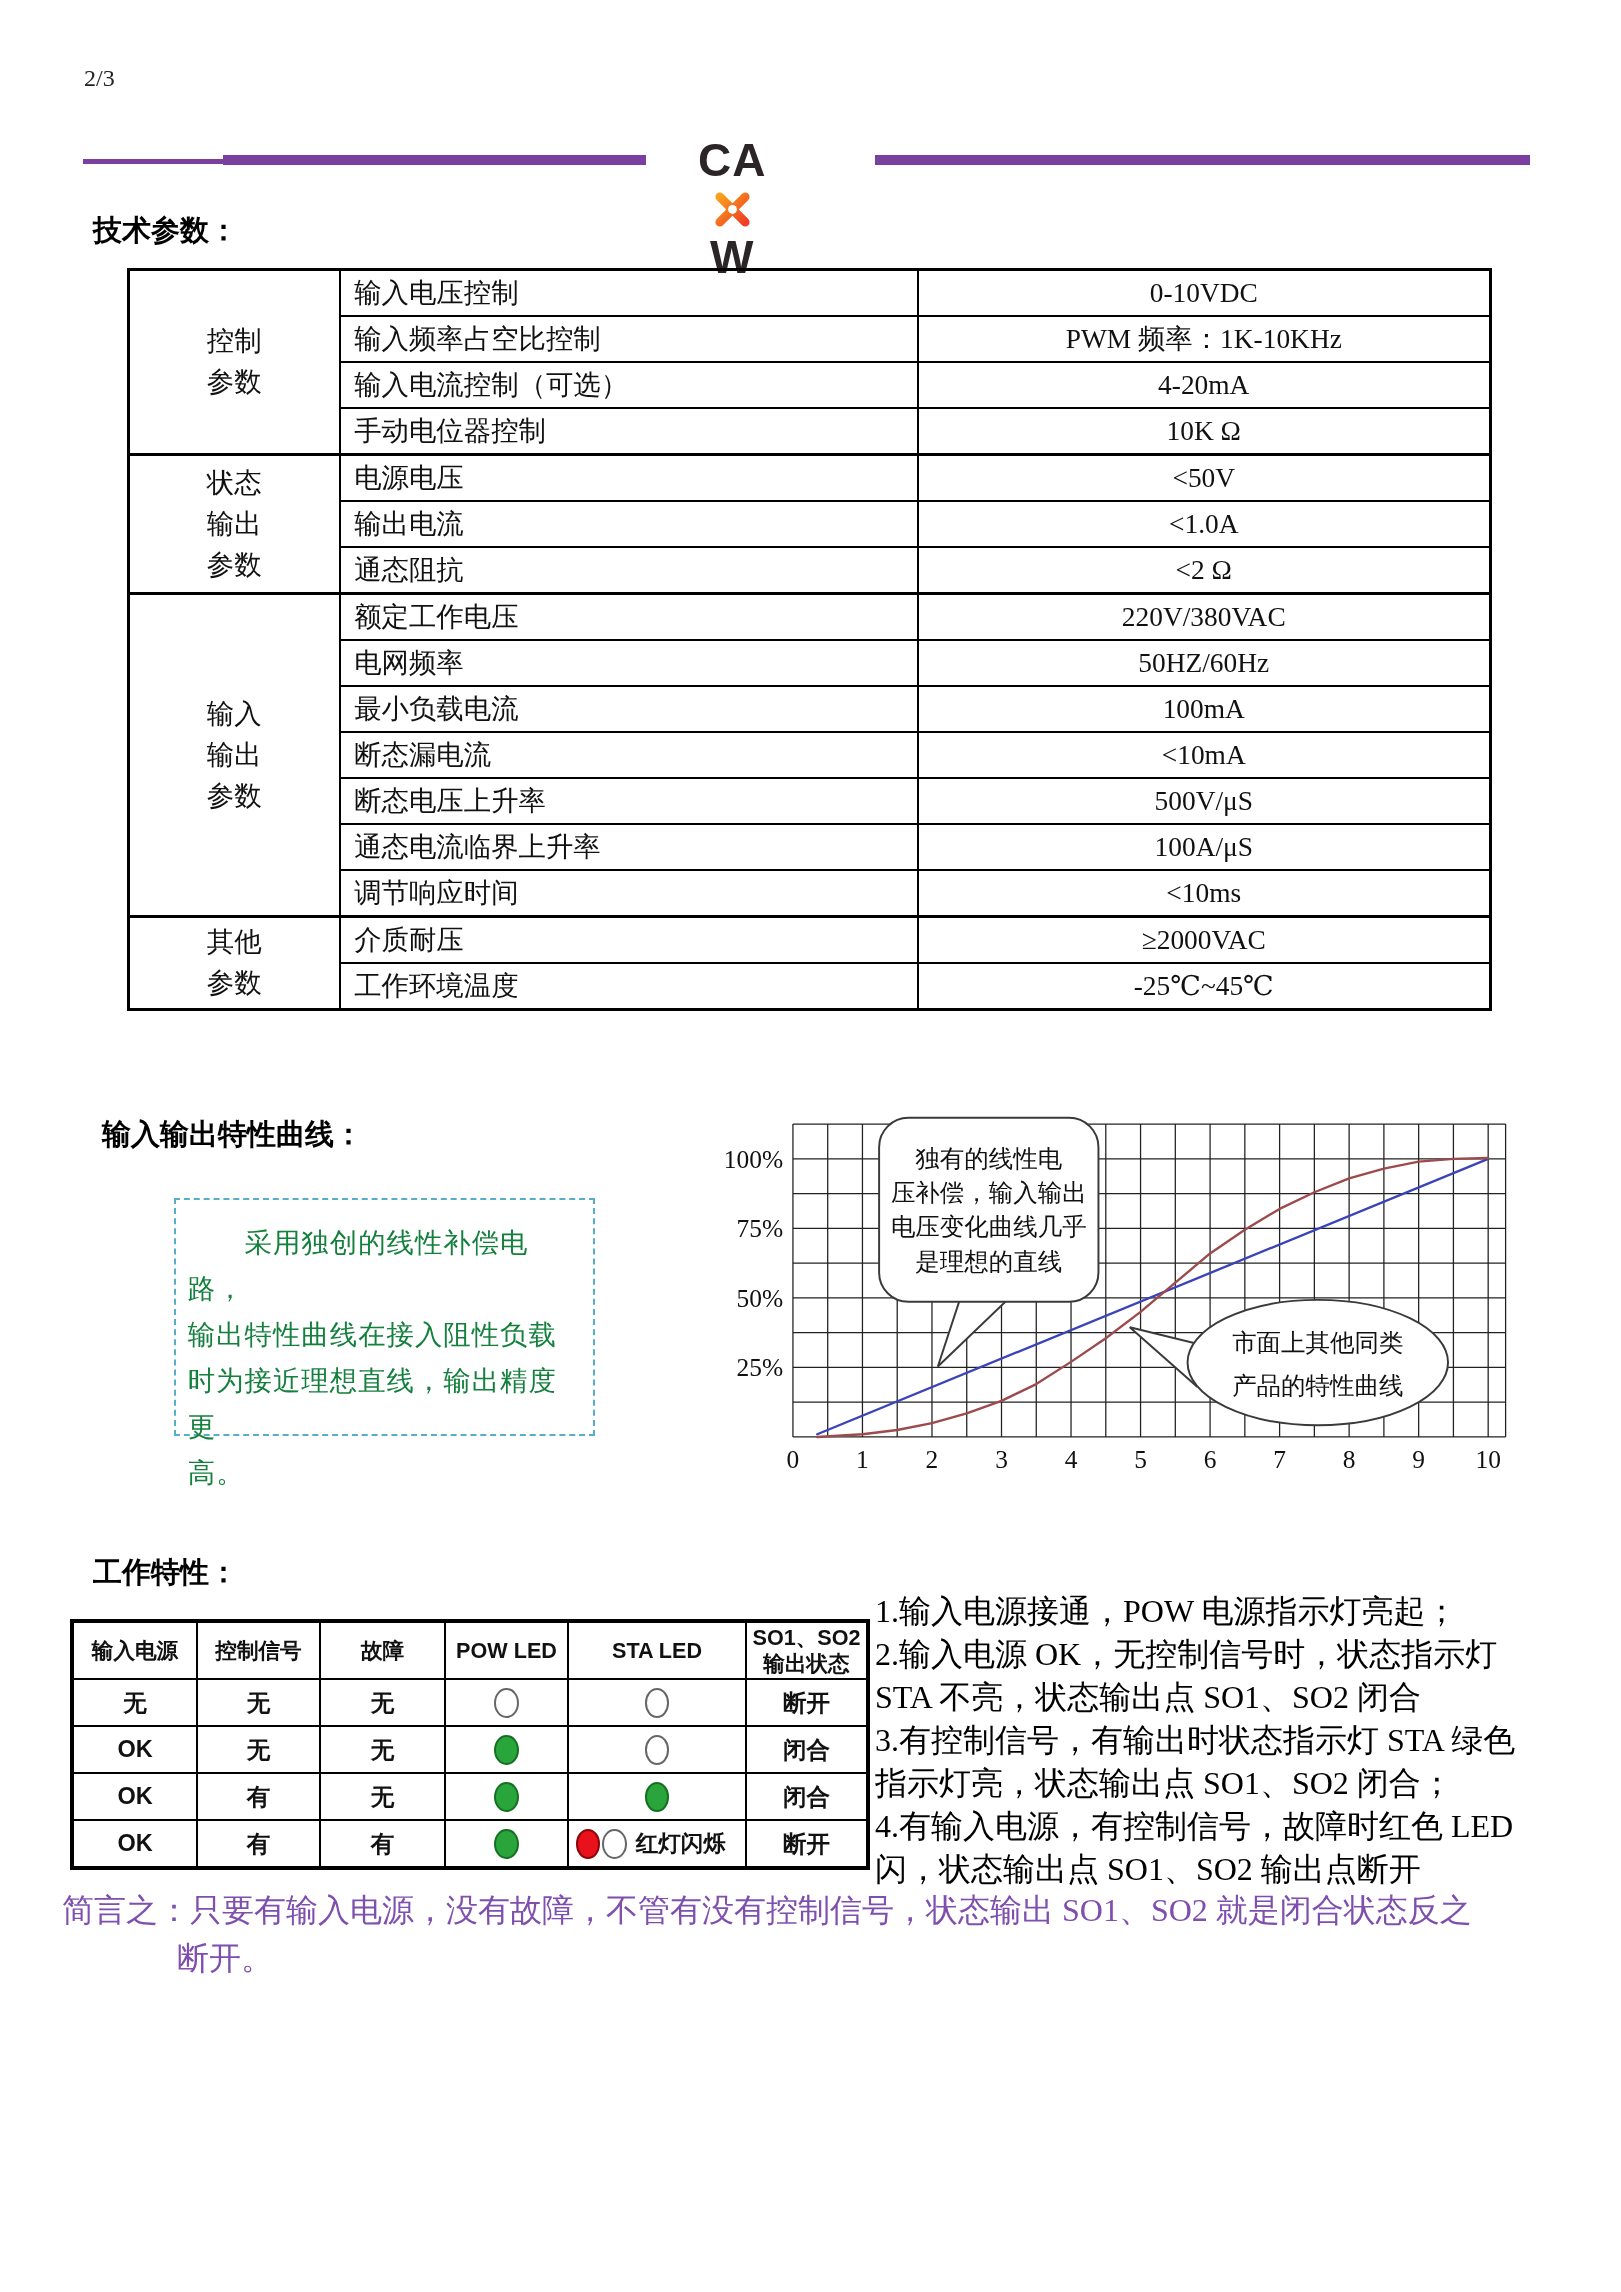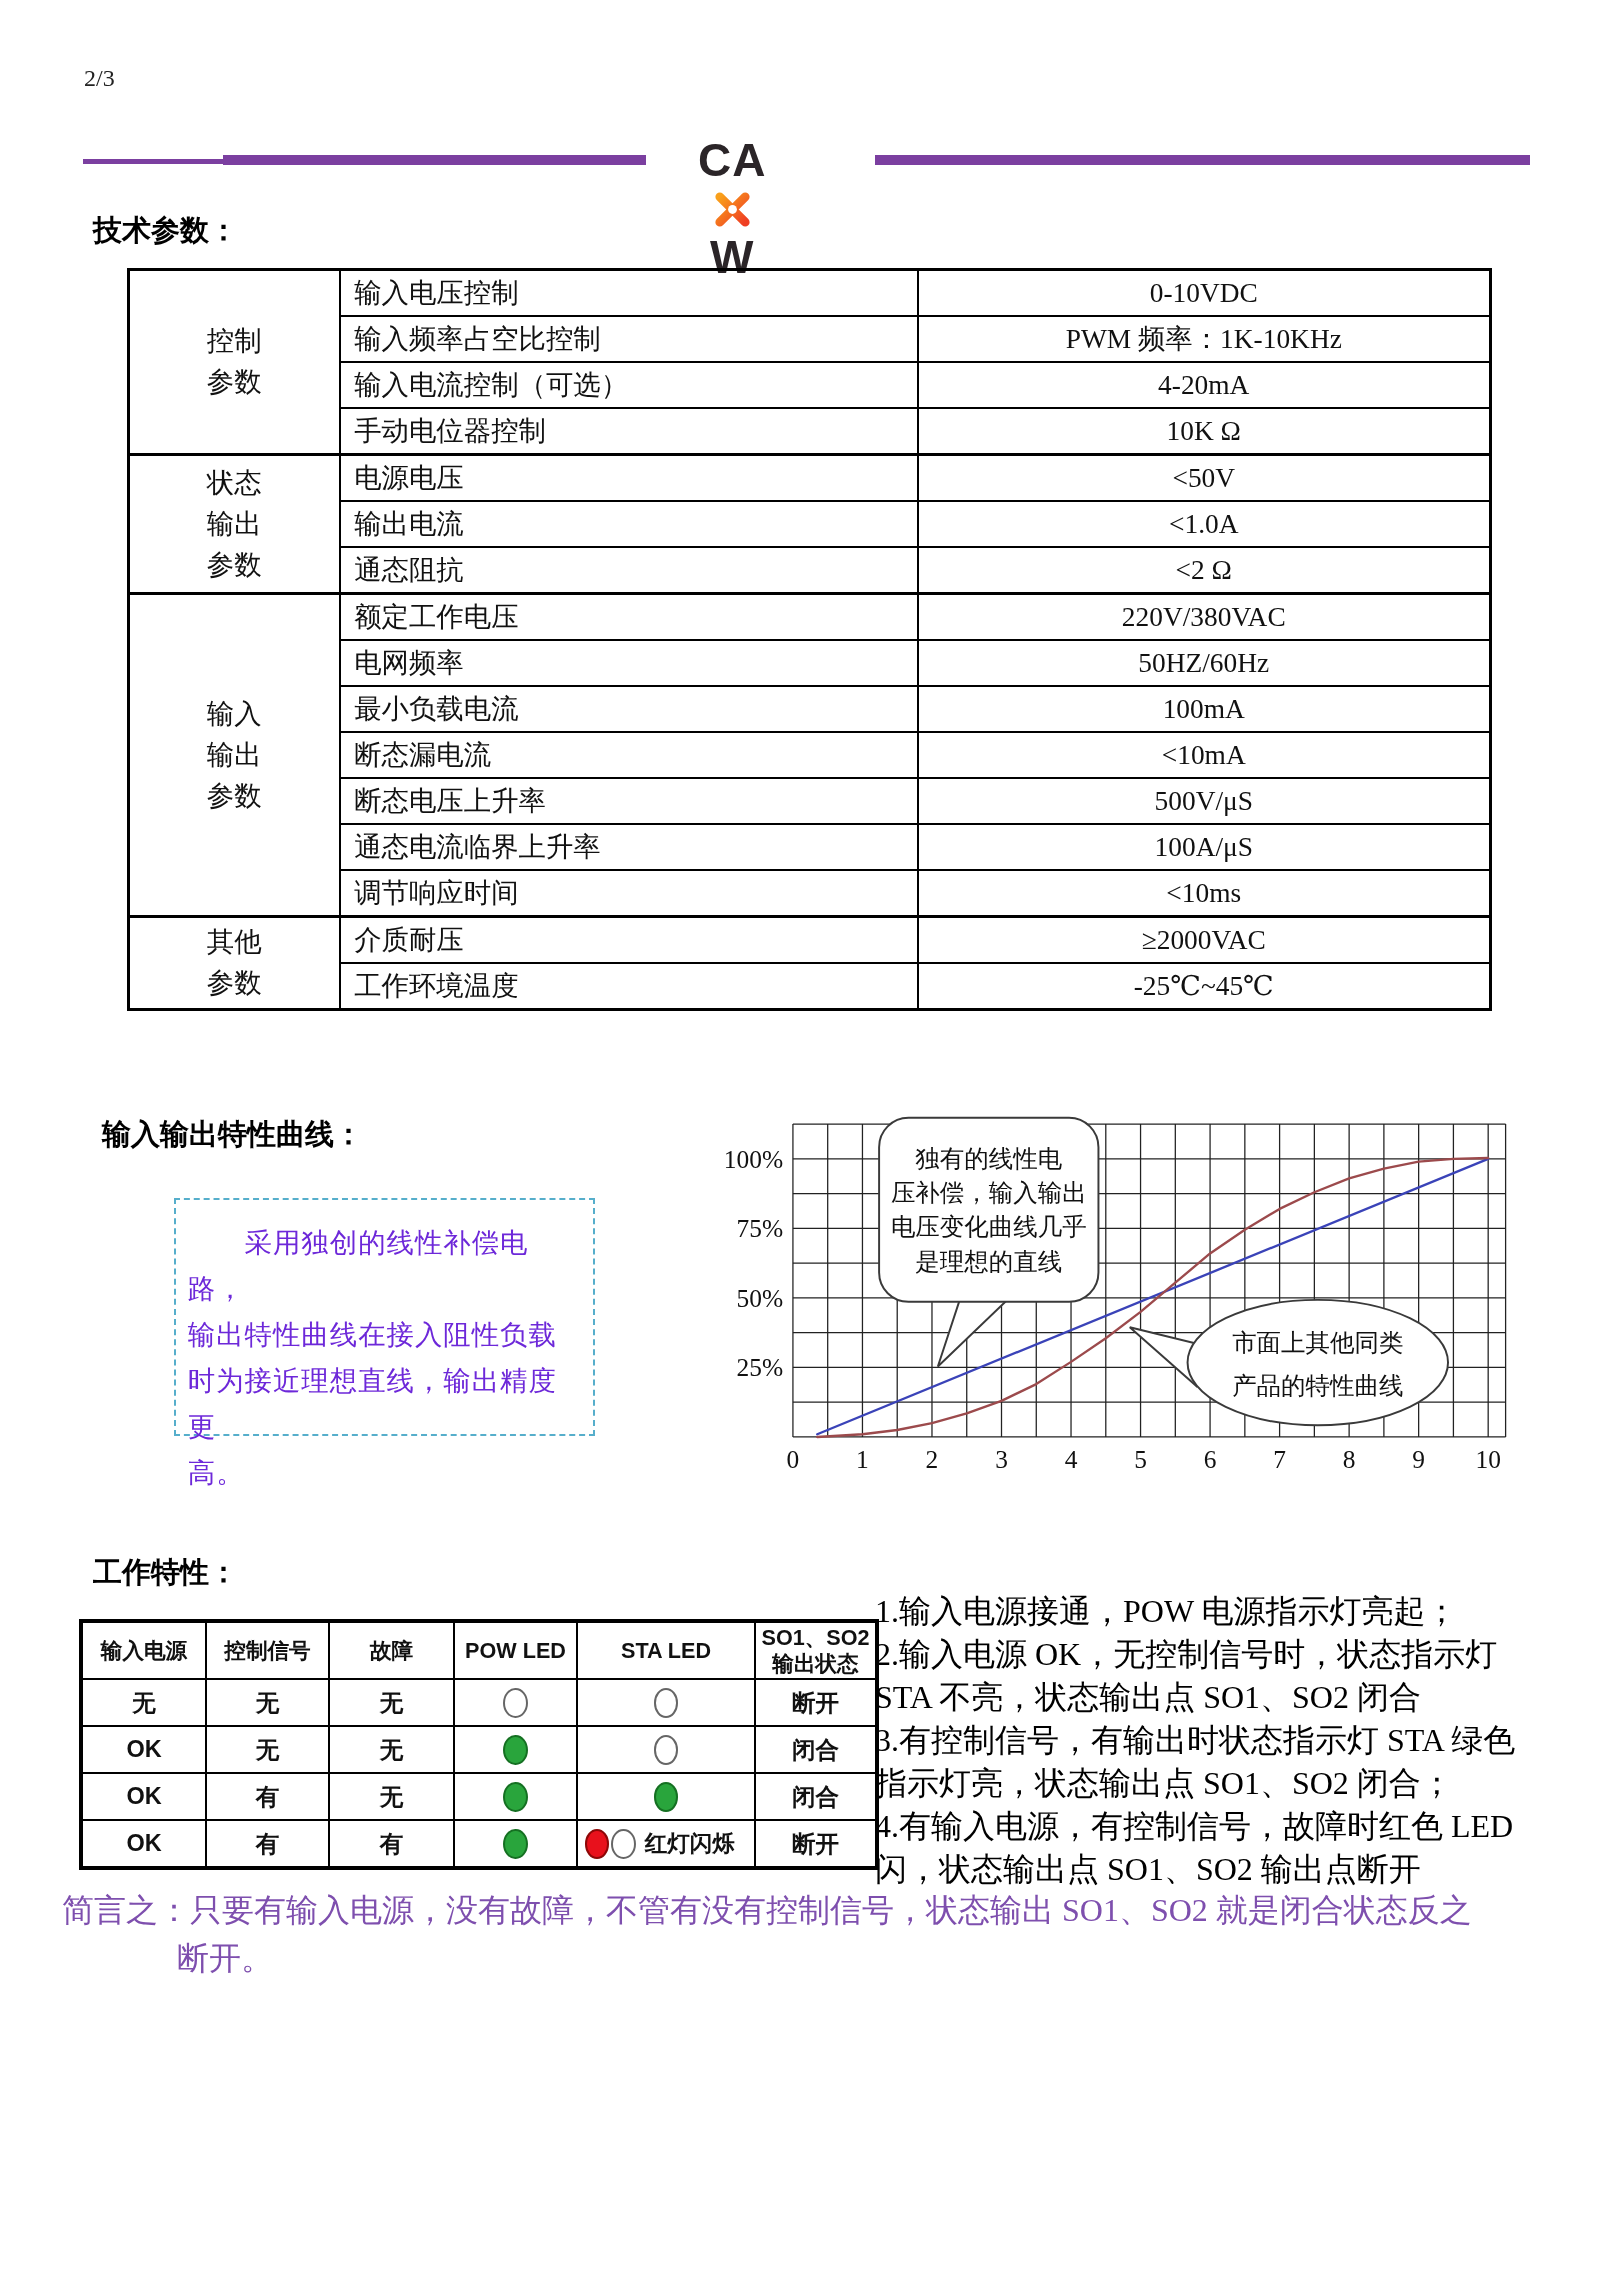--- a/index.html
+++ b/index.html
@@ -30,26 +30,26 @@
   .tech-table td{border:2px solid #000;height:44px;padding:0;}
   .tech-table td.gcell{text-align:center;white-space:pre-line;line-height:41px;font-size:27.4px;}
   .tech-table td.pcell{padding-left:13.7px;text-align:left;}
   .tech-table td.vcell{text-align:center;}
   .tech-table tr.group-start td{border-top:3.9px solid #000;}
   .tech-table{border:3.9px solid #000;outline:none;}
 
   
   .note-box{left:174px;top:1198px;width:421px;height:238px;border:2.9px dashed var(--dash-blue);
             box-sizing:border-box;padding:19.6px 9.8px 0 11.8px;}
-  .note-text{font-size:27.4px;line-height:46px;white-space:pre-line;letter-spacing:1px;color:#6d28d9;}
+  .note-text{font-size:27.4px;line-height:46px;white-space:pre-line;letter-spacing:1px;color:#15803d;}
 
   .chart{left:720px;top:1106px;width:799px;height:377px;}
 
   
-  .work-table{left:79px;top:1619px;width:796px;border-collapse:collapse;table-layout:fixed;
+  .work-table{left:70px;top:1619px;width:796px;border-collapse:collapse;table-layout:fixed;
               font-family:"Liberation Sans","DejaVu Sans",sans-serif;font-weight:bold;padding-left:9px;}
   .work-table th{border:2.9px solid #000;height:55px;font-size:21.6px;line-height:25.5px;
                  white-space:pre-line;padding:0;}
   .work-table td{border:2.9px solid #000;height:45px;font-size:23.5px;text-align:center;padding:0;}
   .work-table{border:4.9px solid #000;}
   .work-table td.left{text-align:left;padding-left:5.9px;}
   .led{display:inline-block;width:24.5px;height:30px;border-radius:50%;vertical-align:middle;
        box-sizing:border-box;margin:0 1px;}
   .led.off{background:#fff;border:2px solid #666;}
   .led.green{background:var(--led-green);border:2px solid #157022;}

